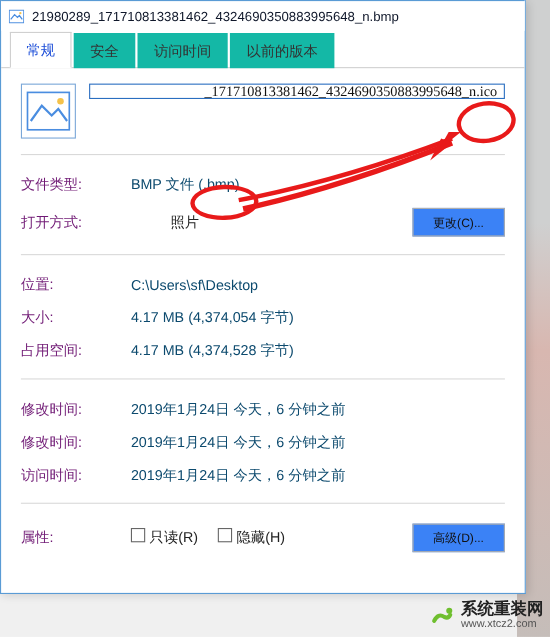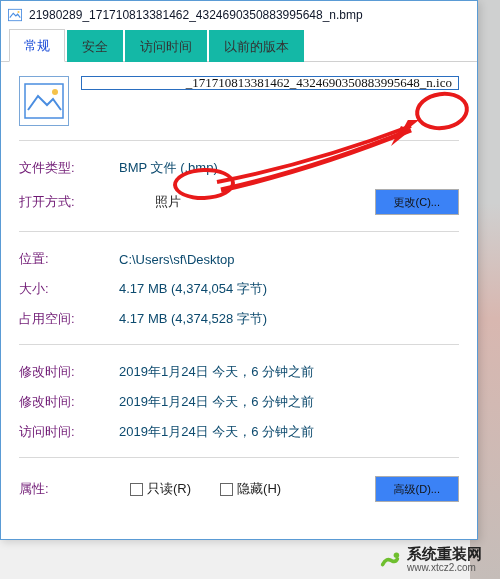--- a/index.html
+++ b/index.html
@@ -132,24 +132,22 @@
   }
   .open-with-row .value-wrap {
     flex: 1;
     display: flex;
     align-items: center;
     gap: 16px;
     margin-left: 36px;
   }
   .checkbox-wrap {
     display: inline-flex;
-    align-items: center;
     gap: 4px;
     margin-right: 18px;
-    margin-left: 11px;
   }
   .checkbox-wrap .cb-box {
     width: 13px; height: 13px;
     border: 1px solid #666;
     background: #fff;
   }
   .attr-row .attr-right { flex: 1; display: flex; align-items: center; justify-content: space-between; }
   .attr-checks { display: flex; }
 
   
@@ -177,21 +175,21 @@
     top: 120px; left: 210px;
     width: 230px; height: 80px;
     z-index: 49;
     pointer-events: none;
   }
 
   
   .watermark {
     position: absolute;
     bottom: 6px;
-    right: 18px;
+    right: 6px;
     display: flex;
     align-items: center;
     gap: 6px;
     z-index: 200;
   }
   .watermark .wm-icon {
     width: 22px; height: 22px;
   }
   .watermark .wm-text {
     display: flex; flex-direction: column; line-height: 1.1;

